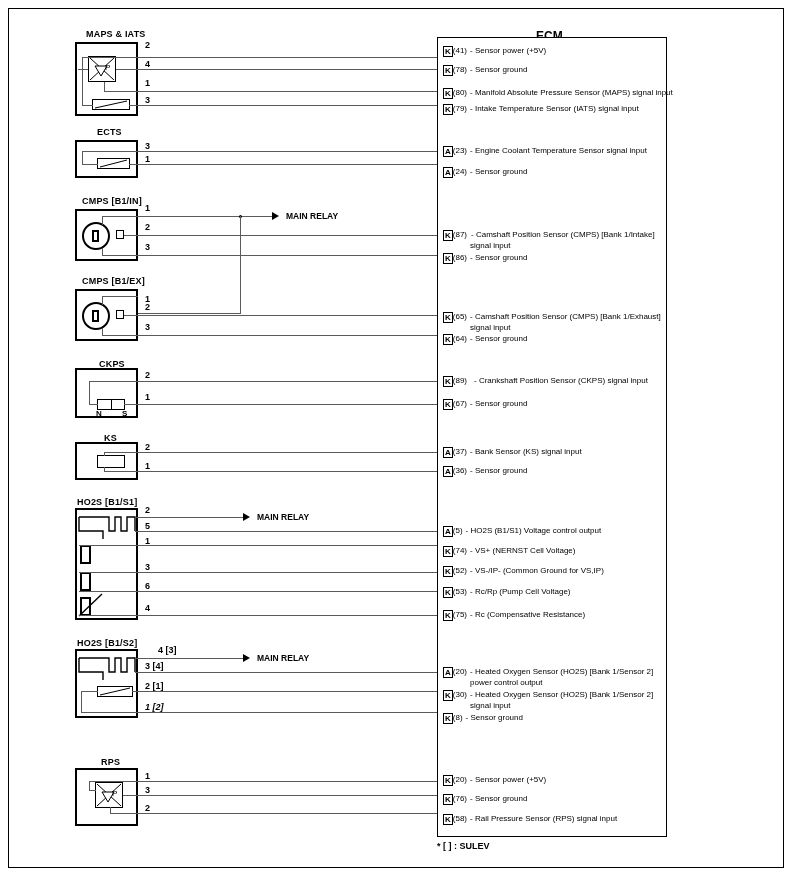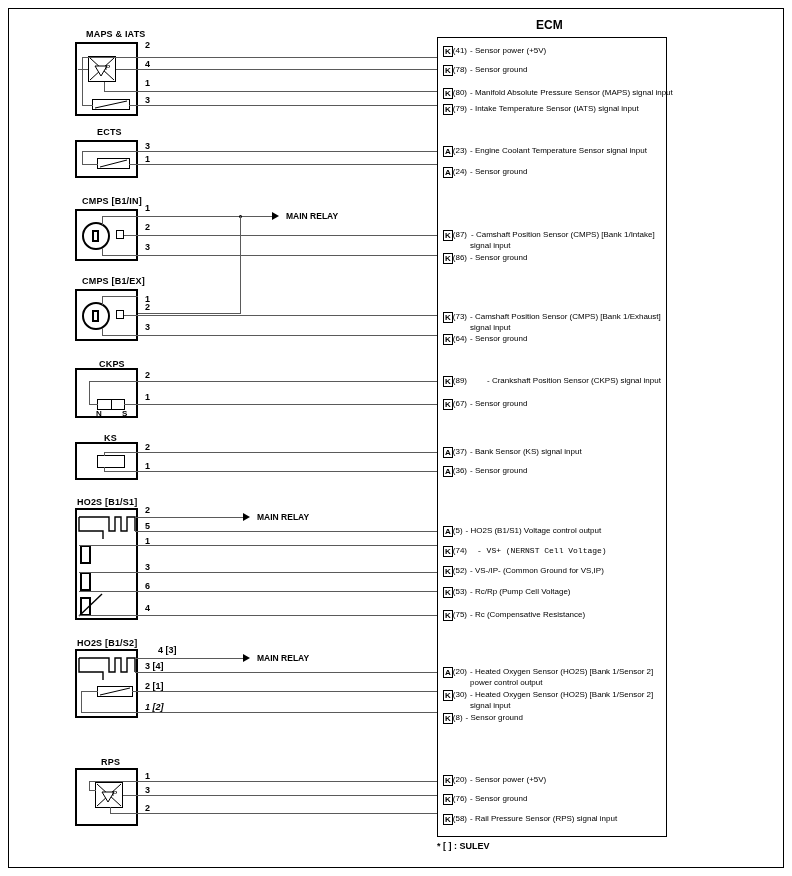--- a/index.html
+++ b/index.html
@@ -41,21 +41,21 @@
   .thermistor{position:absolute;border:1px solid #000;box-sizing:border-box;background:#fff;overflow:hidden;}
   .circle-sym{position:absolute;border:2px solid #000;border-radius:50%;box-sizing:border-box;background:#fff;}
   svg{display:block;overflow:visible;}
 </style>
 </head>
 <body>
 
 <div id="page">
   <div class="frame"></div>
 
-  <div class="ecm-title" style="left:536px;top:18px;">ECM</div>
+  <div class="ecm-title" style="left:536px;top:29px;">ECM</div>
   <div class="ecm-box" style="left:437px;top:37px;width:230px;height:800px;"></div>
 
   <div class="ecmrow" style="left:443px;top:46px;">
     <span class="pinbadge">K</span>
     <span class="ecmtxt">(41)</span>
     <span class="ecmtxt" style="margin-left:3px;">- Sensor power (+5V)</span>
   </div>
   <div class="ecmrow" style="left:443px;top:65px;">
     <span class="pinbadge">K</span>
     <span class="ecmtxt">(78)</span>
@@ -90,34 +90,34 @@
   </div>
   <div class="ecmtxt2" style="left:470px;top:241px;">signal input</div>
   <div class="ecmrow" style="left:443px;top:253px;">
     <span class="pinbadge">K</span>
     <span class="ecmtxt">(86)</span>
     <span class="ecmtxt" style="margin-left:3px;">- Sensor ground</span>
   </div>
 
   <div class="ecmrow" style="left:443px;top:312px;">
     <span class="pinbadge">K</span>
-    <span class="ecmtxt">(73)</span>
+    <span class="ecmtxt">(65)</span>
     <span class="ecmtxt" style="margin-left:3px;">- Camshaft Position Sensor (CMPS) [Bank 1/Exhaust]</span>
   </div>
   <div class="ecmtxt2" style="left:470px;top:323px;">signal input</div>
   <div class="ecmrow" style="left:443px;top:334px;">
     <span class="pinbadge">K</span>
     <span class="ecmtxt">(64)</span>
     <span class="ecmtxt" style="margin-left:3px;">- Sensor ground</span>
   </div>
 
   <div class="ecmrow" style="left:443px;top:376px;">
     <span class="pinbadge">K</span>
     <span class="ecmtxt">(89)</span>
-    <span class="ecmtxt" style="margin-left:20px;">- Crankshaft Position Sensor (CKPS) signal input</span>
+    <span class="ecmtxt" style="margin-left:7px;">- Crankshaft Position Sensor (CKPS) signal input</span>
   </div>
   <div class="ecmrow" style="left:443px;top:399px;">
     <span class="pinbadge">K</span>
     <span class="ecmtxt">(67)</span>
     <span class="ecmtxt" style="margin-left:3px;">- Sensor ground</span>
   </div>
 
   <div class="ecmrow" style="left:443px;top:447px;">
     <span class="pinbadge">A</span>
     <span class="ecmtxt">(37)</span>
@@ -130,21 +130,21 @@
   </div>
 
   <div class="ecmrow" style="left:443px;top:526px;">
     <span class="pinbadge">A</span>
     <span class="ecmtxt">(5)</span>
     <span class="ecmtxt" style="margin-left:3px;">- HO2S (B1/S1) Voltage control output</span>
   </div>
   <div class="ecmrow" style="left:443px;top:546px;">
     <span class="pinbadge">K</span>
     <span class="ecmtxt">(74)</span>
-    <span class="ecmtxt" style="margin-left:10px;font-family:Liberation Mono, monospace;">- VS+ (NERNST Cell Voltage)</span>
+    <span class="ecmtxt" style="margin-left:3px;">- VS+ (NERNST Cell Voltage)</span>
   </div>
   <div class="ecmrow" style="left:443px;top:566px;">
     <span class="pinbadge">K</span>
     <span class="ecmtxt">(52)</span>
     <span class="ecmtxt" style="margin-left:3px;">- VS-/IP- (Common Ground for VS,IP)</span>
   </div>
   <div class="ecmrow" style="left:443px;top:587px;">
     <span class="pinbadge">K</span>
     <span class="ecmtxt">(53)</span>
     <span class="ecmtxt" style="margin-left:3px;">- Rc/Rp (Pump Cell Voltage)</span>

